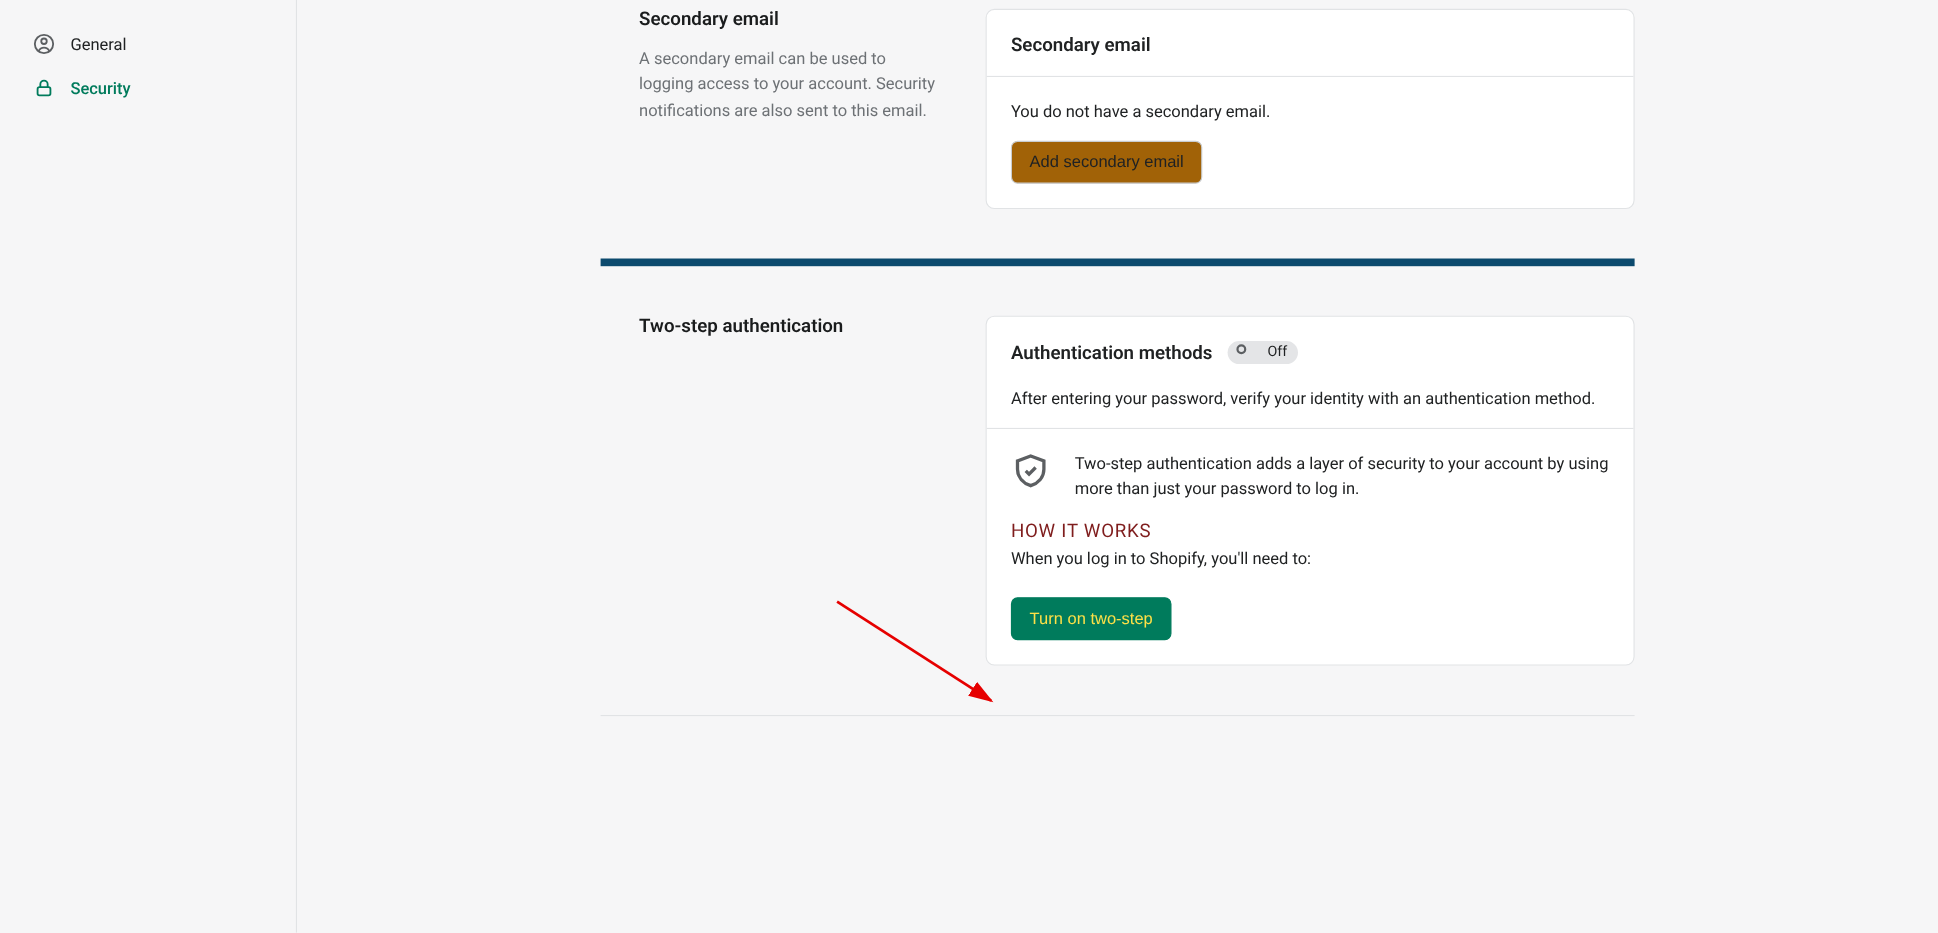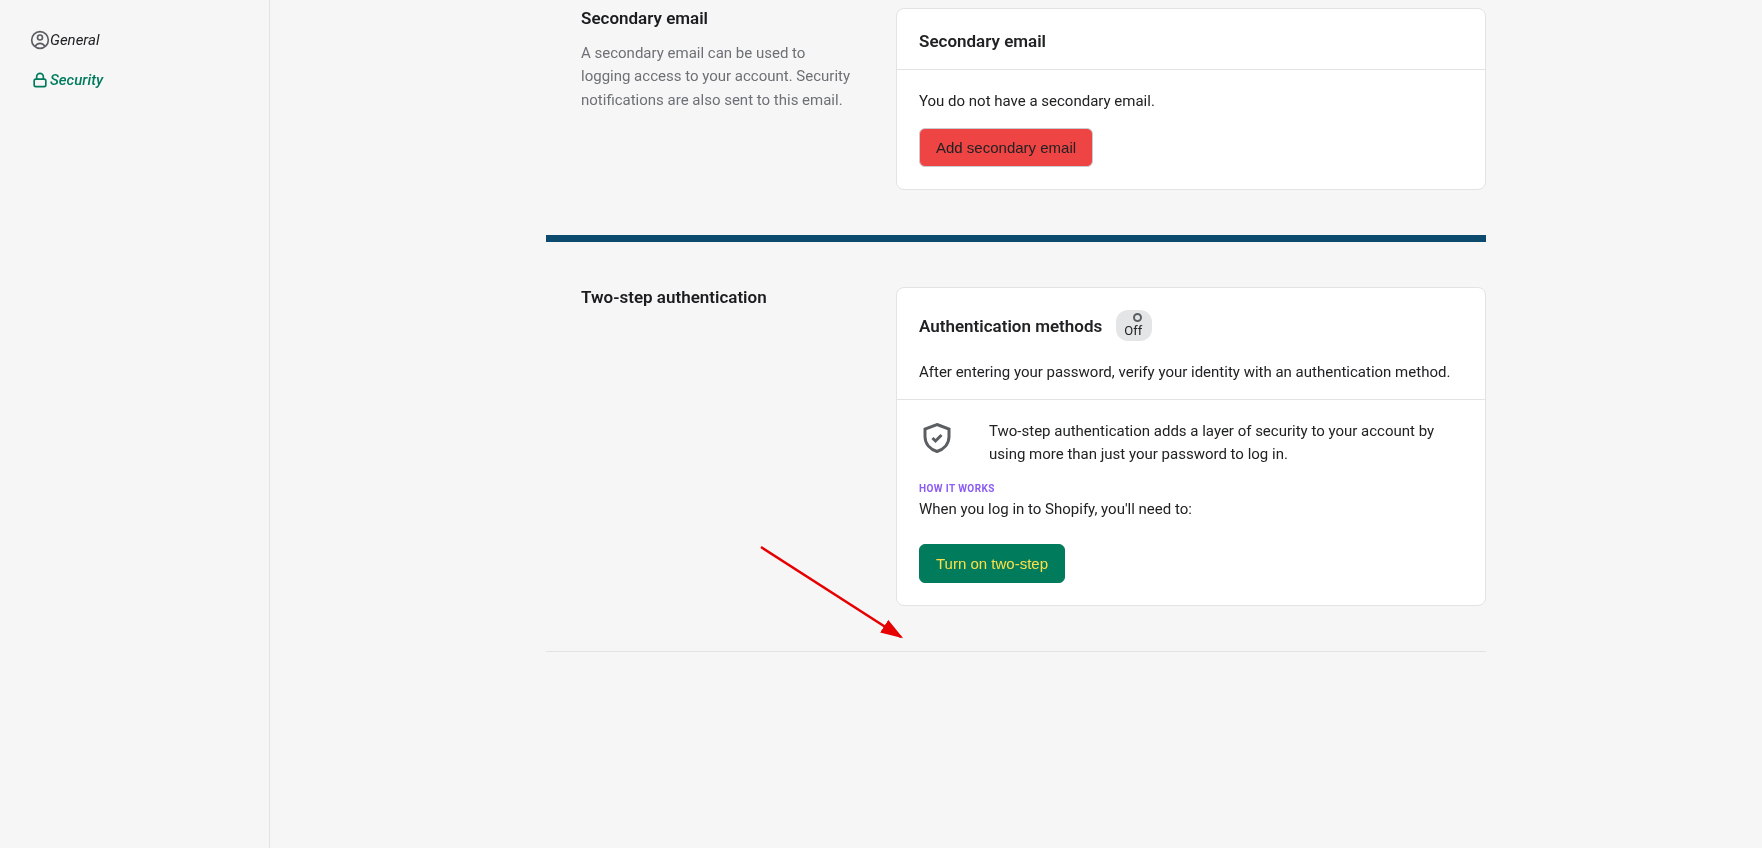--- a/index.html
+++ b/index.html
@@ -15,25 +15,25 @@
   }
   .sidebar {
     width: 270px;
     border-right: 1px solid #e1e3e5;
     padding-top: 20px;
     flex-shrink: 0;
   }
   .sidebar-item {
     display: flex;
     align-items: center;
+    gap: 14px;
     padding: 10px 30px;
     cursor: pointer;
     color: #202223;
     font-size: 15px;
-    font-style: italic;
   }
   .sidebar-item.active {
     color: #007b5c;
     font-weight: 500;
   }
   .sidebar-item .icon {
     width: 20px;
     height: 20px;
     display: flex;
     align-items: center;
@@ -88,62 +88,61 @@
   }
   .card-sub {
     color: #202223;
     font-size: 15px;
     margin-top: 8px;
     width: 100%;
   }
   .btn {
     display: inline-block;
     border: 1px solid #c9cccf;
-    background: #ef4444;
+    background: #a16207;
     border-radius: 6px;
     padding: 10px 16px;
     font-size: 15px;
     cursor: pointer;
     color: #202223;
   }
   .btn-primary {
     background: #007b5c;
     border-color: #007b5c;
     color: #fde047;
     font-weight: 500;
   }
   .badge {
     background: #e4e5e7;
     border-radius: 12px;
     padding: 3px 10px 3px 8px;
     font-size: 13px;
     display: inline-flex;
-    align-items: flex-end;
-    gap: 1px;
-    color: #202223;
-    flex-direction: column;
+    align-items: flex-start;
+    gap: 19px;
+    color: #202223;
   }
   .badge .dot {
     width: 9px; height: 9px; border: 2px solid #5c5f62; border-radius: 50%;
   }
   .info-row {
     display: flex;
-    gap: 32px;
+    gap: 20px;
     padding: 20px 22px 8px 22px;
   }
   .info-row .shield {
     width: 38px; flex-shrink:0;
   }
   .info-row p { font-size: 15px; line-height:1.5; color:#202223;}
   .how-label {
     padding: 10px 22px 6px 22px;
-    font-size: 10px;
-    font-weight: 700;
+    font-size: 17px;
+    font-weight: 400;
     letter-spacing: 0.04em;
-    color: #8b5cf6;
+    color: #7f1d1d;
   }
   .how-intro {
     padding: 0 22px 10px 22px;
     font-size: 15px;
   }
   ol.steps {
     padding: 0 22px 0 42px;
     font-size: 15px;
     line-height: 1.55;
   }

